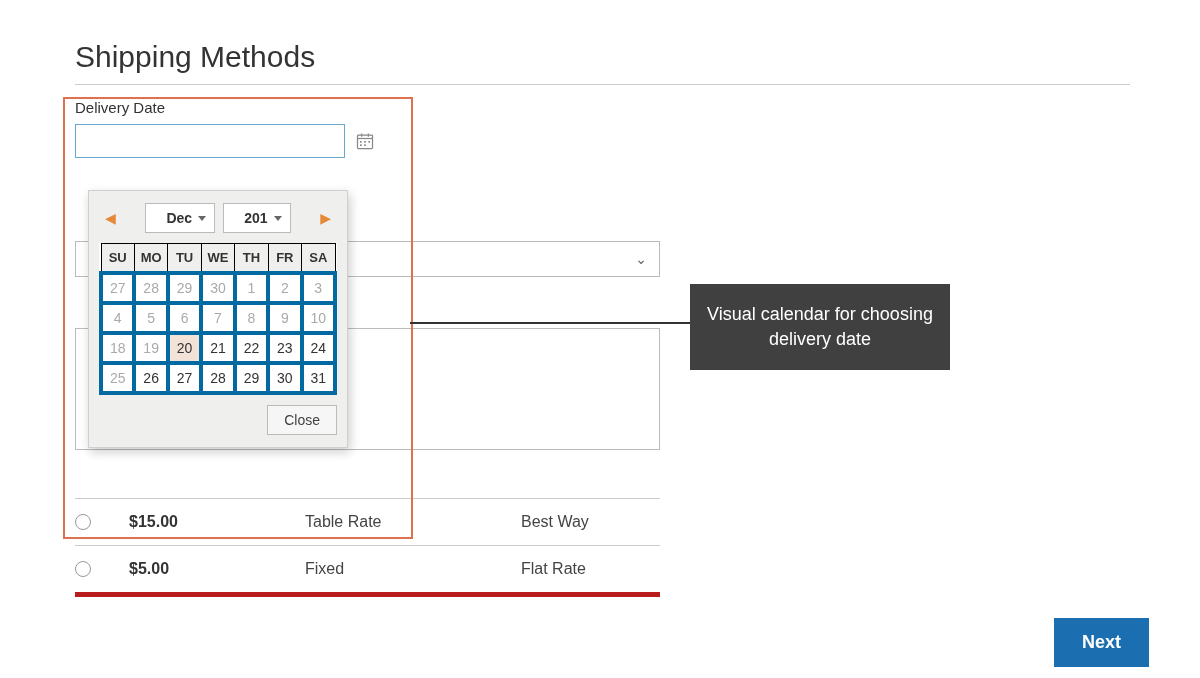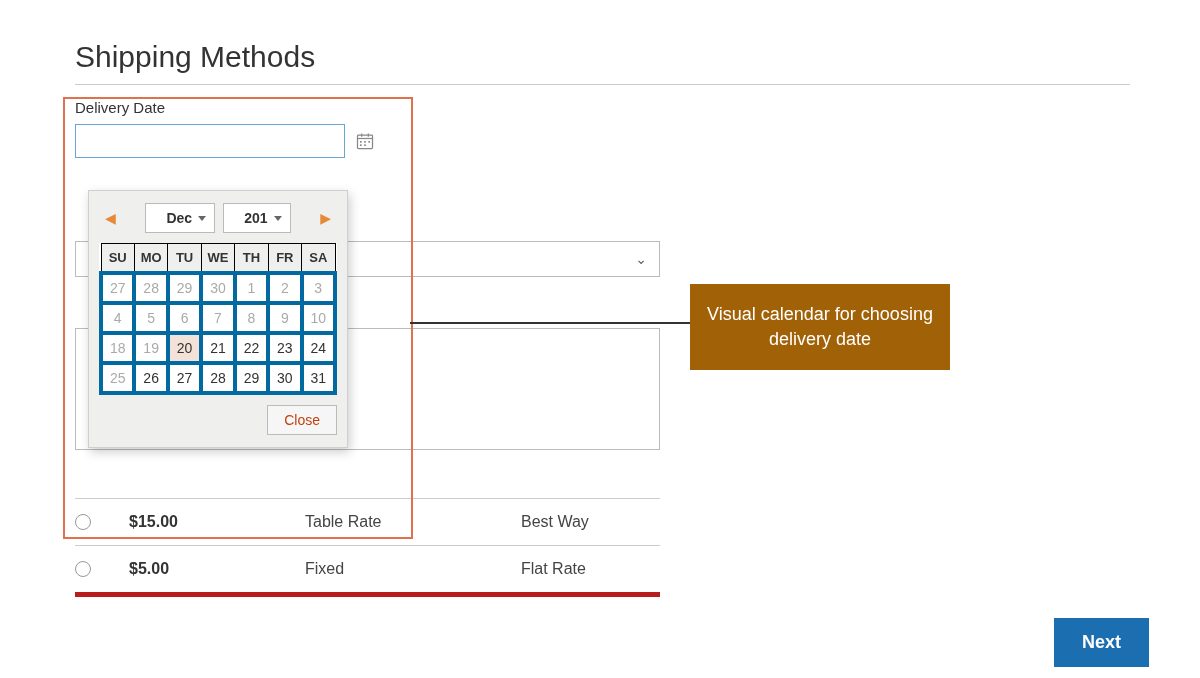--- a/index.html
+++ b/index.html
@@ -177,21 +177,21 @@
   .dp-close-row {
     display: flex;
     justify-content: flex-end;
     margin-top: 10px;
   }
   .dp-close {
     background: #f6f6f6;
     border: 1px solid #bbb;
     padding: 6px 16px;
     font-size: 14px;
-    color: #c2410c;
+    color: #404040;
     cursor: pointer;
   }
 
   
   .methods {
     position: absolute;
     left: 75px;
     top: 498px;
     width: 585px;
   }
@@ -216,21 +216,21 @@
   .price { width: 160px; font-weight: 600; }
   .method-name { width: 200px; color: #444; }
   .carrier { color: #444; }
 
   
   .callout {
     position: absolute;
     left: 690px;
     top: 284px;
     width: 260px;
-    background: #a16207;
+    background: #404040;
     color: #fff;
     font-size: 18px;
     line-height: 1.4;
     text-align: center;
     padding: 18px 12px;
     z-index: 20;
   }
   .callout-line {
     position: absolute;
     left: 410px;

